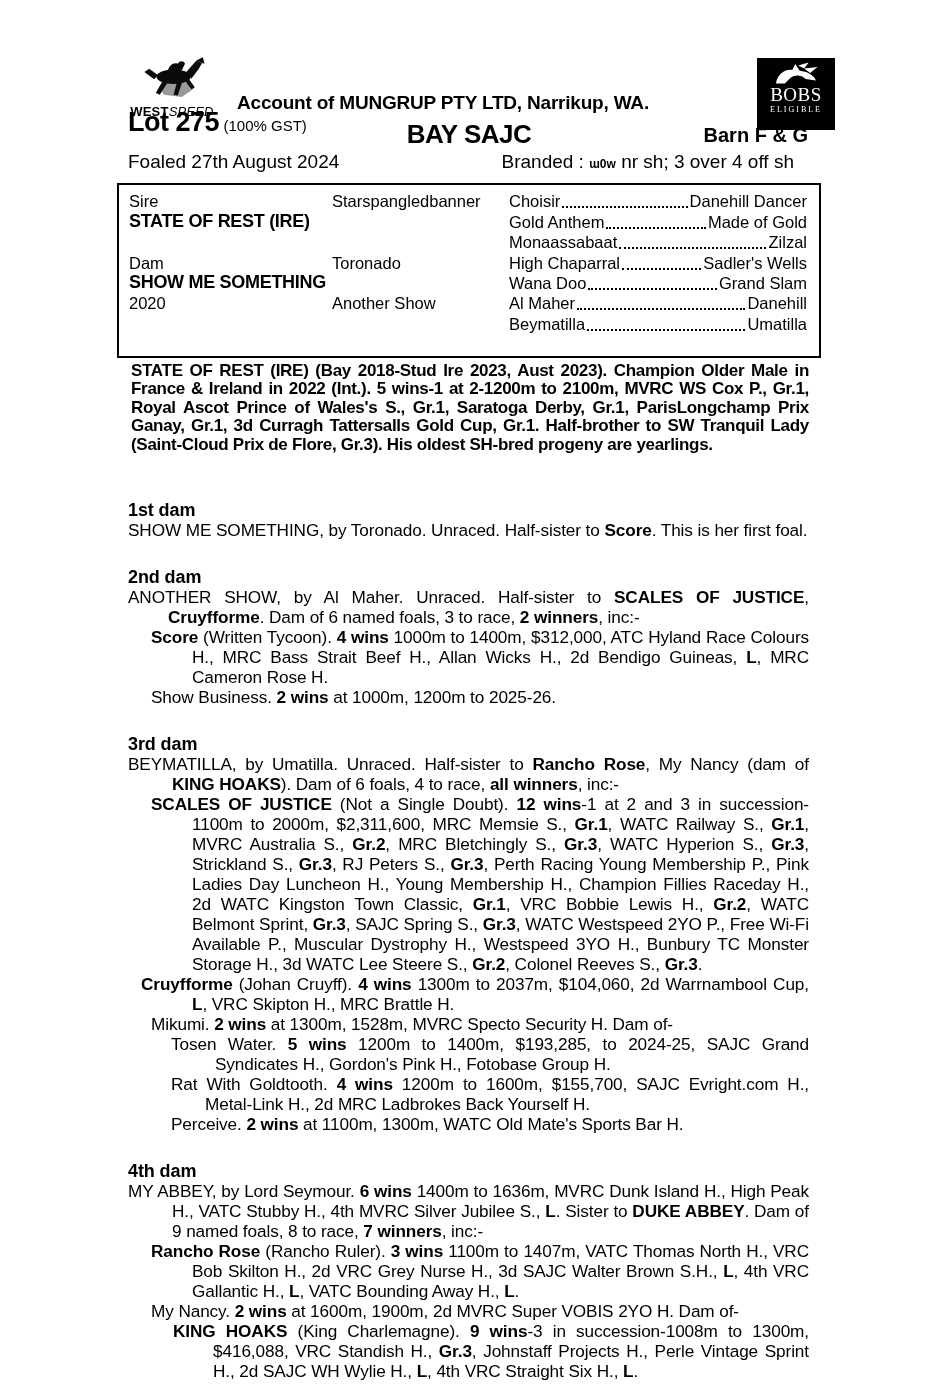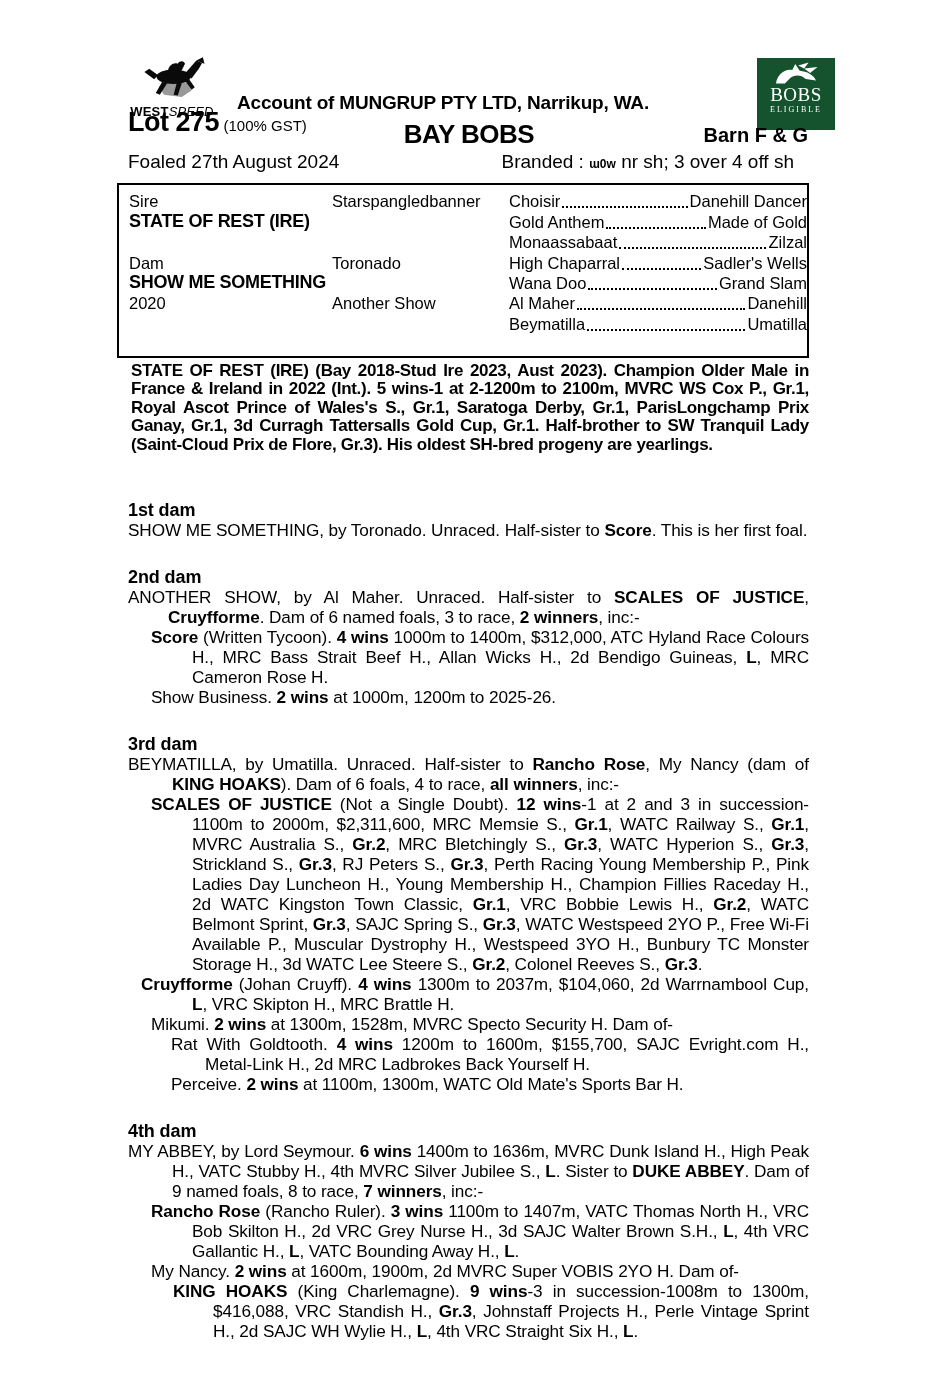--- a/index.html
+++ b/index.html
@@ -10,37 +10,37 @@
     -webkit-font-smoothing:antialiased;
   }
   
   .ws-logo{position:absolute;left:126px;top:54px;width:92px;text-align:center;}
   .ws-logo svg{display:block;margin:0 auto;}
   .ws-text{font-size:13px;letter-spacing:0.2px;margin-top:-2px;white-space:nowrap;}
   .ws-text b{font-weight:bold;}
   .ws-text i{font-weight:normal;}
   .account{position:absolute;left:8px;right:60px;top:92px;text-align:center;
     font-weight:bold;font-size:19px;letter-spacing:-0.2px;}
-  .bobs{position:absolute;right:103px;top:58px;width:78px;height:72px;background:#14532d;
+  .bobs{position:absolute;right:103px;top:58px;width:78px;height:72px;background:#000000;
     color:#fff;text-align:center;}
   .bobs svg{display:block;margin:3px auto 0 auto;}
   .bobs-name{font-family:"Liberation Serif","DejaVu Serif",serif;font-size:19px;line-height:19px;letter-spacing:0.5px;}
   .bobs-sub{font-family:"Liberation Serif","DejaVu Serif",serif;font-size:8px;letter-spacing:2px;margin-top:1px;}
   .lot{position:absolute;left:128px;top:107px;white-space:nowrap;}
   .lot-big{font-weight:bold;font-size:27px;letter-spacing:-0.5px;}
   .lot-gst{font-size:15px;}
   .title{position:absolute;left:0;right:0;top:119px;text-align:center;
     font-weight:bold;font-size:26px;letter-spacing:-0.5px;}
   .barn{position:absolute;right:130px;top:124px;font-weight:bold;font-size:20px;}
   .foaled{position:absolute;left:128px;top:151px;font-size:19px;}
   .branded{position:absolute;right:144px;top:151px;font-size:19px;white-space:nowrap;}
   .brand-glyph{font-size:12px;font-weight:bold;letter-spacing:0;}
   
   .ped-table{position:absolute;left:117px;top:183px;width:678px;height:158px;
-    border:2px solid #000;padding:6px 0 7px 10px;font-size:16.5px;}
+    border:2px solid #000;padding:6px 12px 7px 10px;font-size:16.5px;}
   .t-row{display:flex;align-items:flex-end;height:20.4px;}
   .t-c1{width:203px;white-space:nowrap;overflow:visible;}
   .t-c2{width:177px;white-space:nowrap;}
   .t-c3{flex:1;display:flex;align-items:flex-end;min-width:0;}
   .t-name{font-weight:bold;font-size:18px;letter-spacing:-0.3px;}
   .t-c3 .a-left{white-space:nowrap;}
   .t-c3 .a-right{white-space:nowrap;}
   .leader{flex:1;border-bottom:2px dotted #000;margin:0 2px 3px 2px;min-width:10px;}
   
   .sire-note{position:absolute;left:131px;top:362px;width:678px;
@@ -92,21 +92,21 @@
       <path d="M46 10 L64 8 L54 16 Z" fill="#fff"></path>
     </svg>
     <div class="bobs-name">BOBS</div>
     <div class="bobs-sub">ELIGIBLE</div>
   </div>
 
   <div class="lot">
     <span class="lot-big">Lot 275</span>
     <span class="lot-gst">(100% GST)</span>
   </div>
-  <div class="title">BAY BOBS</div>
+  <div class="title">BAY SAJC</div>
   <div class="barn">Barn F &amp; G</div>
 
   <div class="foaled">Foaled 27th August 2024</div>
   <div class="branded">
     <span>Branded : </span><span class="brand-glyph">ɯ0w</span><span> nr sh; 3 over 4 off sh</span>
   </div>
 
   <div class="ped-table">
     <div class="t-row">
       <span class="t-c1">Sire</span>
@@ -183,20 +183,21 @@
     <div class="dam-h">2nd dam</div>
     <p class="i-dam"><span>ANOTHER SHOW, by Al Maher. Unraced. Half-sister to </span><b>SCALES OF JUSTICE</b><span>, </span><b>Cruyfforme</b><span>. Dam of 6 named foals, 3 to race, </span><b>2 winners</b><span>, inc:-</span></p>
     <p class="i-l1"><b>Score</b><span> (Written Tycoon). </span><b>4 wins</b><span> 1000m to 1400m, $312,000, ATC Hyland Race Colours H., MRC Bass Strait Beef H., Allan Wicks H., 2d Bendigo Guineas, </span><b>L</b><span>, MRC Cameron Rose H.</span></p>
     <p class="i-l1s"><span>Show Business. </span><b>2 wins</b><span> at 1000m, 1200m to 2025-26.</span></p>
 
     <div class="dam-h">3rd dam</div>
     <p class="i-dam44"><span>BEYMATILLA, by Umatilla. Unraced. Half-sister to </span><b>Rancho Rose</b><span>, My Nancy (dam of </span><b>KING HOAKS</b><span>). Dam of 6 foals, 4 to race, </span><b>all winners</b><span>, inc:-</span></p>
     <p class="i-l1"><b>SCALES OF JUSTICE</b><span> (Not a Single Doubt). </span><b>12 wins</b><span>-1 at 2 and 3 in succession-1100m to 2000m, $2,311,600, MRC Memsie S., </span><b>Gr.1</b><span>, WATC Railway S., </span><b>Gr.1</b><span>, MVRC Australia S., </span><b>Gr.2</b><span>, MRC Bletchingly S., </span><b>Gr.3</b><span>, WATC Hyperion S., </span><b>Gr.3</b><span>, Strickland S., </span><b>Gr.3</b><span>, RJ Peters S., </span><b>Gr.3</b><span>, Perth Racing Young Membership P., Pink Ladies Day Luncheon H., Young Membership H., Champion Fillies Raceday H., 2d WATC Kingston Town Classic, </span><b>Gr.1</b><span>, VRC Bobbie Lewis H., </span><b>Gr.2</b><span>, WATC Belmont Sprint, </span><b>Gr.3</b><span>, SAJC Spring S., </span><b>Gr.3</b><span>, WATC Westspeed 2YO P., Free Wi-Fi Available P., Muscular Dystrophy H., Westspeed 3YO H., Bunbury TC Monster Storage H., 3d WATC Lee Steere S., </span><b>Gr.2</b><span>, Colonel Reeves S., </span><b>Gr.3</b><span>.</span></p>
     <p class="i-l1c"><b>Cruyfforme</b><span> (Johan Cruyff). </span><b>4 wins</b><span> 1300m to 2037m, $104,060, 2d Warrnambool Cup, </span><b>L</b><span>, VRC Skipton H., MRC Brattle H.</span></p>
     <p class="i-l1s"><span>Mikumi. </span><b>2 wins</b><span> at 1300m, 1528m, MVRC Specto Security H. Dam of-</span></p>
+    <p class="i-l2"><span>Tosen Water. </span><b>5 wins</b><span> 1200m to 1400m, $193,285, to 2024-25, SAJC Grand Syndicates H., Gordon's Pink H., Fotobase Group H.</span></p>
     <p class="i-l2r"><span>Rat With Goldtooth. </span><b>4 wins</b><span> 1200m to 1600m, $155,700, SAJC Evright.com H., Metal-Link H., 2d MRC Ladbrokes Back Yourself H.</span></p>
     <p class="i-l2s"><span>Perceive. </span><b>2 wins</b><span> at 1100m, 1300m, WATC Old Mate's Sports Bar H.</span></p>
 
     <div class="dam-h">4th dam</div>
     <p class="i-dam44"><span>MY ABBEY, by Lord Seymour. </span><b>6 wins</b><span> 1400m to 1636m, MVRC Dunk Island H., High Peak H., VATC Stubby H., 4th MVRC Silver Jubilee S., </span><b>L</b><span>. Sister to </span><b>DUKE ABBEY</b><span>. Dam of 9 named foals, 8 to race, </span><b>7 winners</b><span>, inc:-</span></p>
     <p class="i-l1"><b>Rancho Rose</b><span> (Rancho Ruler). </span><b>3 wins</b><span> 1100m to 1407m, VATC Thomas North H., VRC Bob Skilton H., 2d VRC Grey Nurse H., 3d SAJC Walter Brown S.H., </span><b>L</b><span>, 4th VRC Gallantic H., </span><b>L</b><span>, VATC Bounding Away H., </span><b>L</b><span>.</span></p>
     <p class="i-l1s"><span>My Nancy. </span><b>2 wins</b><span> at 1600m, 1900m, 2d MVRC Super VOBIS 2YO H. Dam of-</span></p>
     <p class="i-kh"><b>KING HOAKS</b><span> (King Charlemagne). </span><b>9 wins</b><span>-3 in succession-1008m to 1300m, $416,088, VRC Standish H., </span><b>Gr.3</b><span>, Johnstaff Projects H., Perle Vintage Sprint H., 2d SAJC WH Wylie H., </span><b>L</b><span>, 4th VRC Straight Six H., </span><b>L</b><span>.</span></p>
 
   </div>

